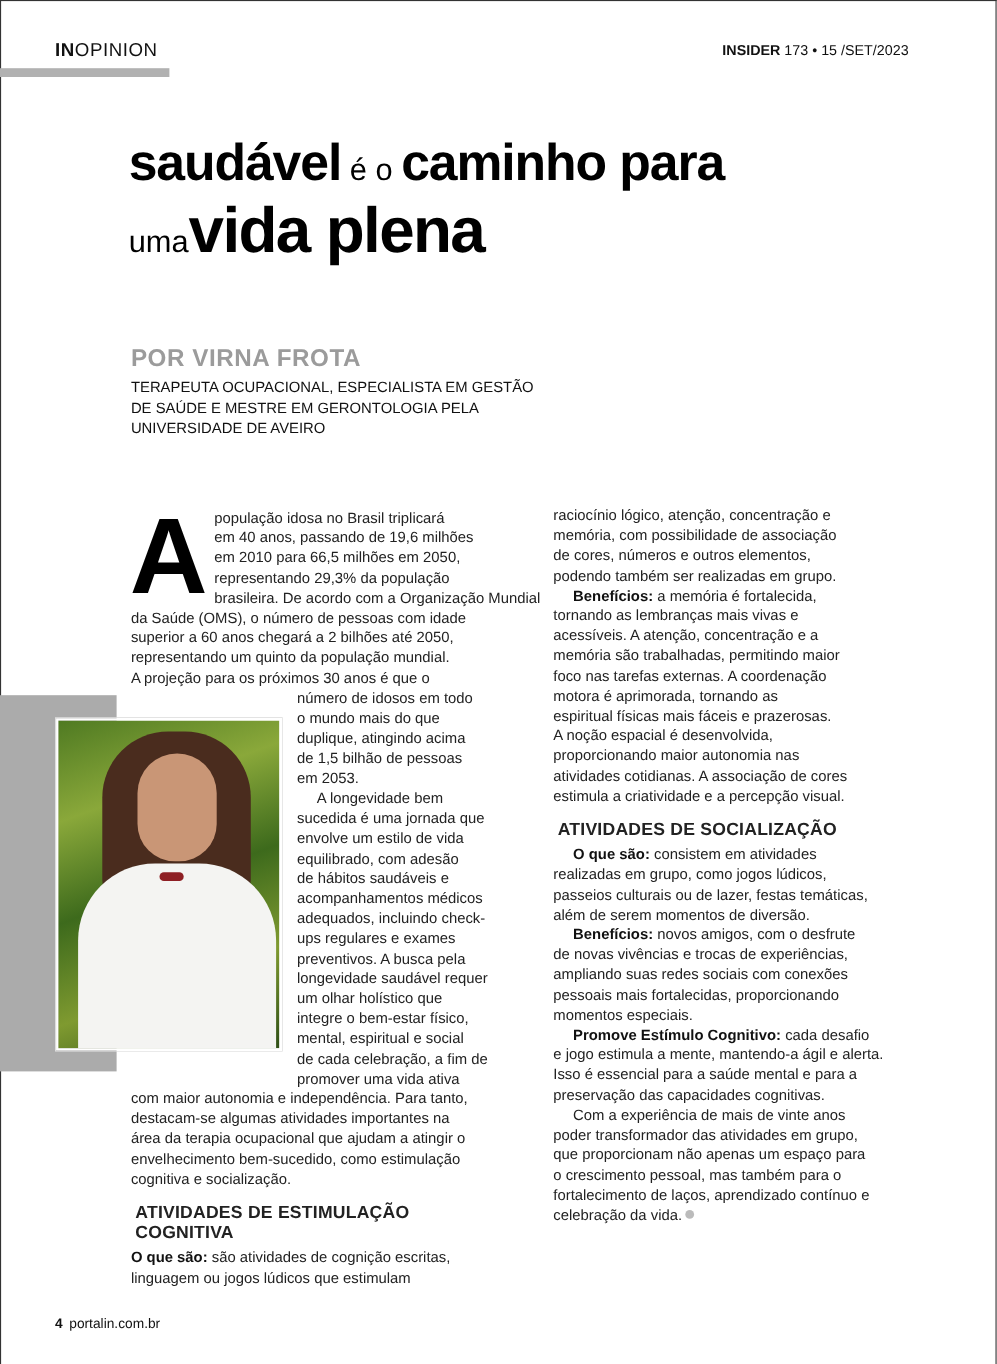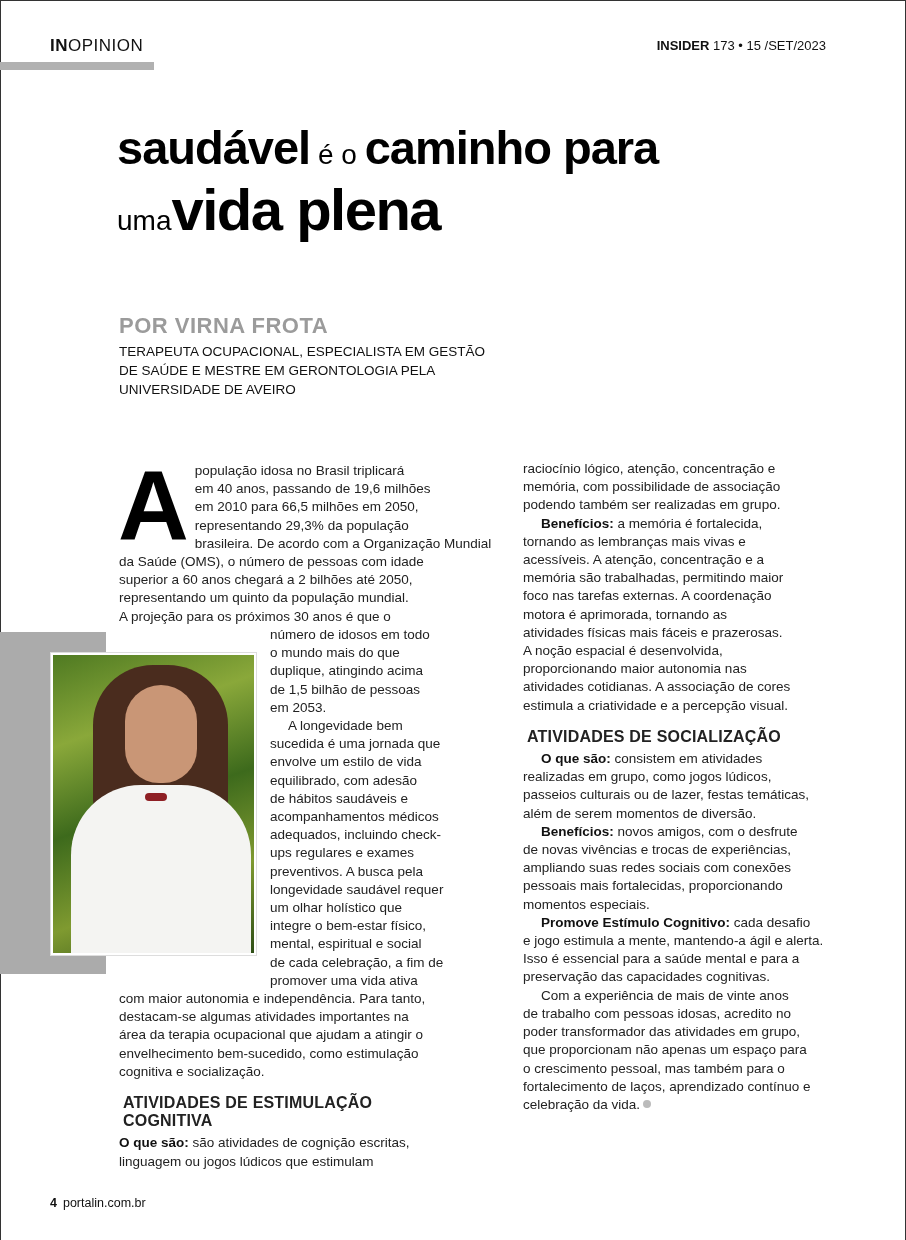--- a/index.html
+++ b/index.html
@@ -43,21 +43,21 @@
     position: absolute; left: 51px; top: 653px; width: 201px; height: 298px;
     border: 2px solid #fff; box-shadow: 0 0 0 1px #ddd;
     background: linear-gradient(160deg, #4f7a22 0%, #8aa83a 25%, #3d6a1c 50%, #7f9a30 75%, #2e4f16 100%);
     overflow: hidden;
   }
   .photo .hair { position: absolute; left: 40px; top: 10px; width: 135px; height: 175px; border-radius: 60px 60px 40px 40px; background: #4a2c1e; }
   .photo .face { position: absolute; left: 72px; top: 30px; width: 72px; height: 98px; border-radius: 36px 36px 34px 34px; background: #c99676; }
   .photo .shirt { position: absolute; left: 18px; top: 130px; width: 180px; height: 180px; border-radius: 70px 70px 0 0; background: #f4f4f2; }
   .photo .necklace { position: absolute; left: 92px; top: 138px; width: 22px; height: 8px; border-radius: 4px; background: #8e1f24; }
 
-  .col2 { position: absolute; left: 523px; top: 460px; width: 312px; }
+  .col2 { position: absolute; left: 503px; top: 460px; width: 312px; }
   .subhead { font-size: 16px; font-weight: 800; color: #222; letter-spacing: 0.2px; margin: 4px; }
   .b { font-weight: 800; color: #111; }
   .end-mark { display: inline-block; width: 8px; height: 8px; border-radius: 50%; background: #bbb; vertical-align: 1px; margin-left: 3px; }
 
   .footer { position: absolute; left: 50px; top: 1196px; font-size: 12.5px; color: #111; }
   .footer .num { font-weight: 800; margin-right: 6px; }
 </style>
 </head>
 <body>
 
@@ -136,49 +136,49 @@
   <span class="line">envelhecimento bem-sucedido, como estimulação</span>
   <span class="line">cognitiva e socialização.</span>
   <h2 class="subhead" style="margin-top:13px;">ATIVIDADES DE ESTIMULAÇÃO COGNITIVA</h2>
   <span class="line"><span class="b">O que são:</span><span> são atividades de cognição escritas,</span></span>
   <span class="line">linguagem ou jogos lúdicos que estimulam</span>
 </div>
 
 <div class="col2 body-text">
   <span class="line">raciocínio lógico, atenção, concentração e</span>
   <span class="line">memória, com possibilidade de associação</span>
+  <span class="line">de cores, números e outros elementos,</span>
   <span class="line">podendo também ser realizadas em grupo.</span>
   <span class="line" style="padding-left:18px"><span class="b">Benefícios:</span><span> a memória é fortalecida,</span></span>
   <span class="line">tornando as lembranças mais vivas e</span>
   <span class="line">acessíveis. A atenção, concentração e a</span>
   <span class="line">memória são trabalhadas, permitindo maior</span>
   <span class="line">foco nas tarefas externas. A coordenação</span>
   <span class="line">motora é aprimorada, tornando as</span>
-  <span class="line">atividades físicas mais fáceis e prazerosas.</span>
+  <span class="line">espiritual físicas mais fáceis e prazerosas.</span>
   <span class="line">A noção espacial é desenvolvida,</span>
   <span class="line">proporcionando maior autonomia nas</span>
   <span class="line">atividades cotidianas. A associação de cores</span>
   <span class="line">estimula a criatividade e a percepção visual.</span>
 
   <h2 class="subhead" style="margin-top:13px;">ATIVIDADES DE SOCIALIZAÇÃO</h2>
   <span class="line" style="padding-left:18px"><span class="b">O que são:</span><span> consistem em atividades</span></span>
   <span class="line">realizadas em grupo, como jogos lúdicos,</span>
   <span class="line">passeios culturais ou de lazer, festas temáticas,</span>
   <span class="line">além de serem momentos de diversão.</span>
   <span class="line" style="padding-left:18px"><span class="b">Benefícios:</span><span> novos amigos, com o desfrute</span></span>
   <span class="line">de novas vivências e trocas de experiências,</span>
   <span class="line">ampliando suas redes sociais com conexões</span>
   <span class="line">pessoais mais fortalecidas, proporcionando</span>
   <span class="line">momentos especiais.</span>
   <span class="line" style="padding-left:18px"><span class="b">Promove Estímulo Cognitivo:</span><span> cada desafio</span></span>
   <span class="line">e jogo estimula a mente, mantendo-a ágil e alerta.</span>
   <span class="line">Isso é essencial para a saúde mental e para a</span>
   <span class="line">preservação das capacidades cognitivas.</span>
   <span class="line" style="padding-left:18px">Com a experiência de mais de vinte anos</span>
-  <span class="line">de trabalho com pessoas idosas, acredito no</span>
   <span class="line">poder transformador das atividades em grupo,</span>
   <span class="line">que proporcionam não apenas um espaço para</span>
   <span class="line">o crescimento pessoal, mas também para o</span>
   <span class="line">fortalecimento de laços, aprendizado contínuo e</span>
   <span class="line"><span>celebração da vida.</span><span class="end-mark"></span></span>
 </div>
 
 <div class="footer">
   <span class="num">4</span><span>portalin.com.br</span>
 </div>

